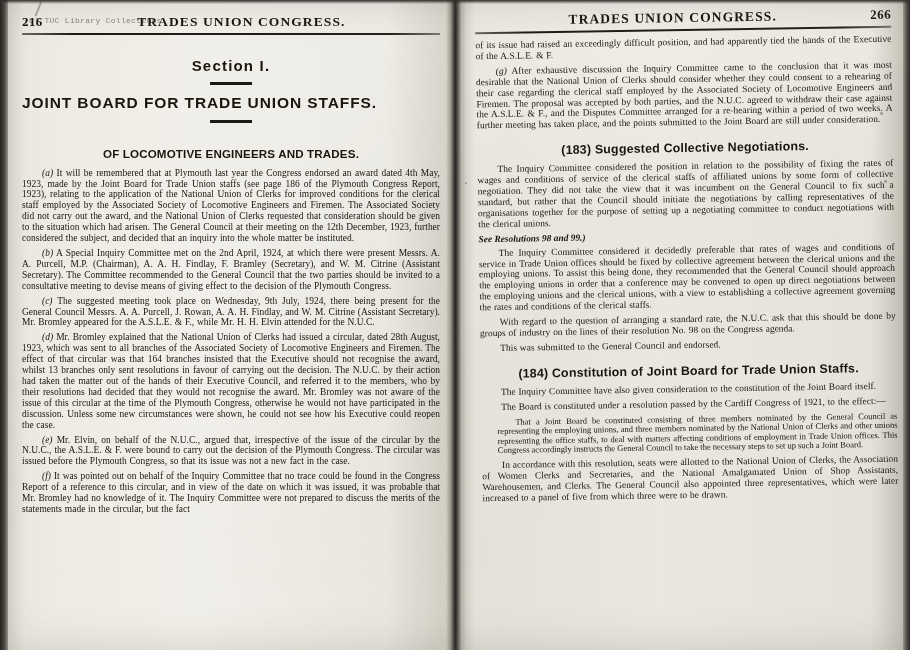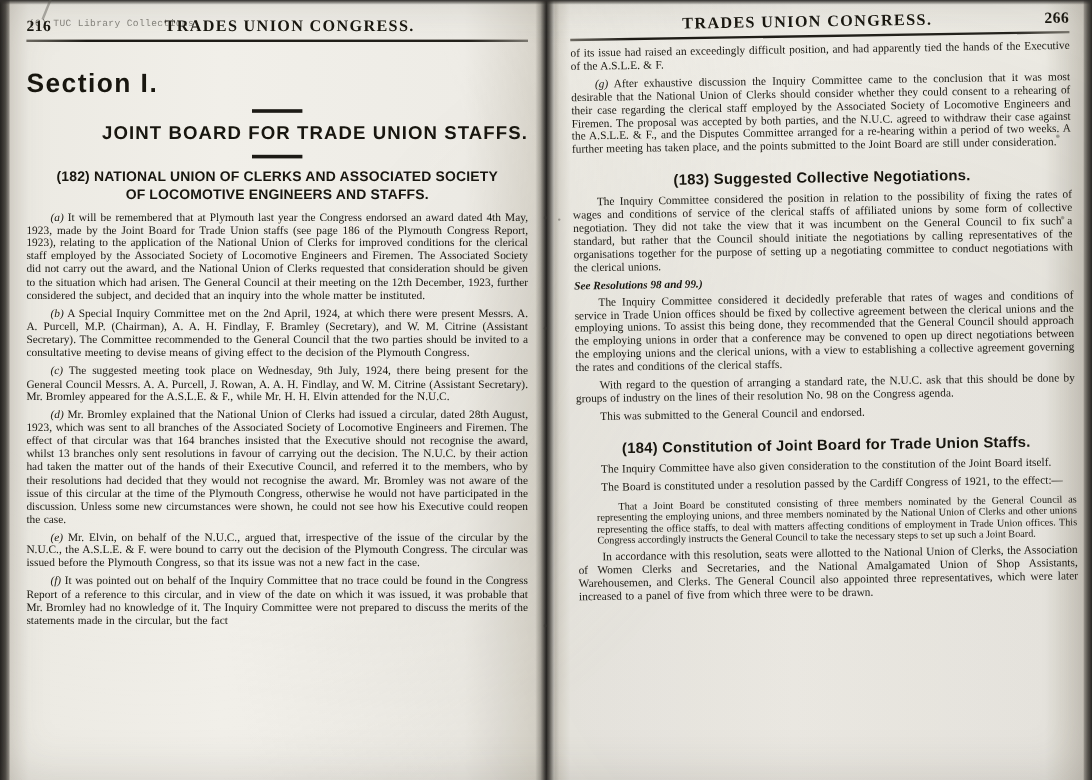--- a/index.html
+++ b/index.html
@@ -66,30 +66,30 @@
     letter-spacing:1.1px;font-size:13.5px;
   }
   .runhead.right .folio{order:2;}
   .runhead.right .title{order:1;}
   .rule{
     height:2px;margin-top:3px;
     background:linear-gradient(90deg,#6e6b63 0%,#1d1b16 12%,#24221c 88%,#7a776f 100%);
   }
 
   h1.section{
-    text-align:left;font-size:22px;font-weight:700;
+    text-align:center;font-size:15px;font-weight:700;
     margin:22px 0 0 0;letter-spacing:1.2px;
     font-family:"Liberation Sans", sans-serif;
   }
   .dash{
     width:42px;height:3px;background:#1c1a15;
     margin:8px auto 0 auto;
   }
   h2.board{
-    text-align:right;font-size:15.5px;font-weight:700;
+    text-align:left;font-size:15.5px;font-weight:700;
     margin:9px 0 0 0;letter-spacing:0.9px;
     font-family:"Liberation Sans", sans-serif;
   }
   h3.itemhead{
     text-align:center;font-size:11.6px;font-weight:700;
     margin:9px 0 6px 0;line-height:1.28;letter-spacing:0.15px;
     font-family:"Liberation Sans", sans-serif;
   }
   h3.subhead{
     text-align:center;font-size:12.4px;font-weight:700;
@@ -171,22 +171,22 @@
     </div>
     <div class="rule"></div>
 
     <h1 class="section">Section  I.</h1>
     <div class="dash"></div>
 
     <h2 class="board">JOINT BOARD FOR TRADE UNION STAFFS.</h2>
     <div class="dash"></div>
 
     <h3 class="itemhead">
-      <span>(182) NATIONAL UNION OF CLERKS AND ASSOCIATED SOCIETY</span><br>
-      <span>OF LOCOMOTIVE ENGINEERS AND STAFFS.</span>
+      <br>
+      <span>OF LOCOMOTIVE ENGINEERS AND TRADES.</span>
     </h3>
 
     <p class="body"><span class="lbl">(a)</span> <span>It will be remembered that at Plymouth last year the Congress endorsed an award dated 4th May, 1923, made by the Joint Board for Trade Union staffs (see page 186 of the Plymouth Congress Report, 1923), relating to the application of the National Union of Clerks for improved conditions for the clerical staff employed by the Associated Society of Locomotive Engineers and Firemen.  The Associated Society did not carry out the award, and the National Union of Clerks requested that consideration should be given to the situation which had arisen.  The General Council at their meeting on the 12th December, 1923, further considered the subject, and decided that an inquiry into the whole matter be instituted.</span></p>
 
     <p class="body"><span class="lbl">(b)</span> <span>A Special Inquiry Committee met on the 2nd April, 1924, at which there were present Messrs. A. A. Purcell, M.P. (Chairman), A. A. H. Findlay, F. Bramley (Secretary), and W. M. Citrine (Assistant Secretary).  The Committee recommended to the General Council that the two parties should be invited to a consultative meeting to devise means of giving effect to the decision of the Plymouth Congress.</span></p>
 
     <p class="body"><span class="lbl">(c)</span> <span>The suggested meeting took place on Wednesday, 9th July, 1924, there being present for the General Council Messrs. A. A. Purcell, J. Rowan, A. A. H. Findlay, and W. M. Citrine (Assistant Secretary).  Mr. Bromley appeared for the A.S.L.E. &amp; F., while Mr. H. H. Elvin attended for the N.U.C.</span></p>
 
     <p class="body"><span class="lbl">(d)</span> <span>Mr. Bromley explained that the National Union of Clerks had issued a circular, dated 28th August, 1923, which was sent to all branches of the Associated Society of Locomotive Engineers and Firemen.  The effect of that circular was that 164 branches insisted that the Executive should not recognise the award, whilst 13 branches only sent resolutions in favour of carrying out the decision.  The N.U.C. by their action had taken the matter out of the hands of their Executive Council, and referred it to the members, who by their resolutions had decided that they would not recognise the award.  Mr. Bromley was not aware of the issue of this circular at the time of the Plymouth Congress, otherwise he would not have participated in the discussion.  Unless some new circumstances were shown, he could not see how his Executive could reopen the case.</span></p>
 

